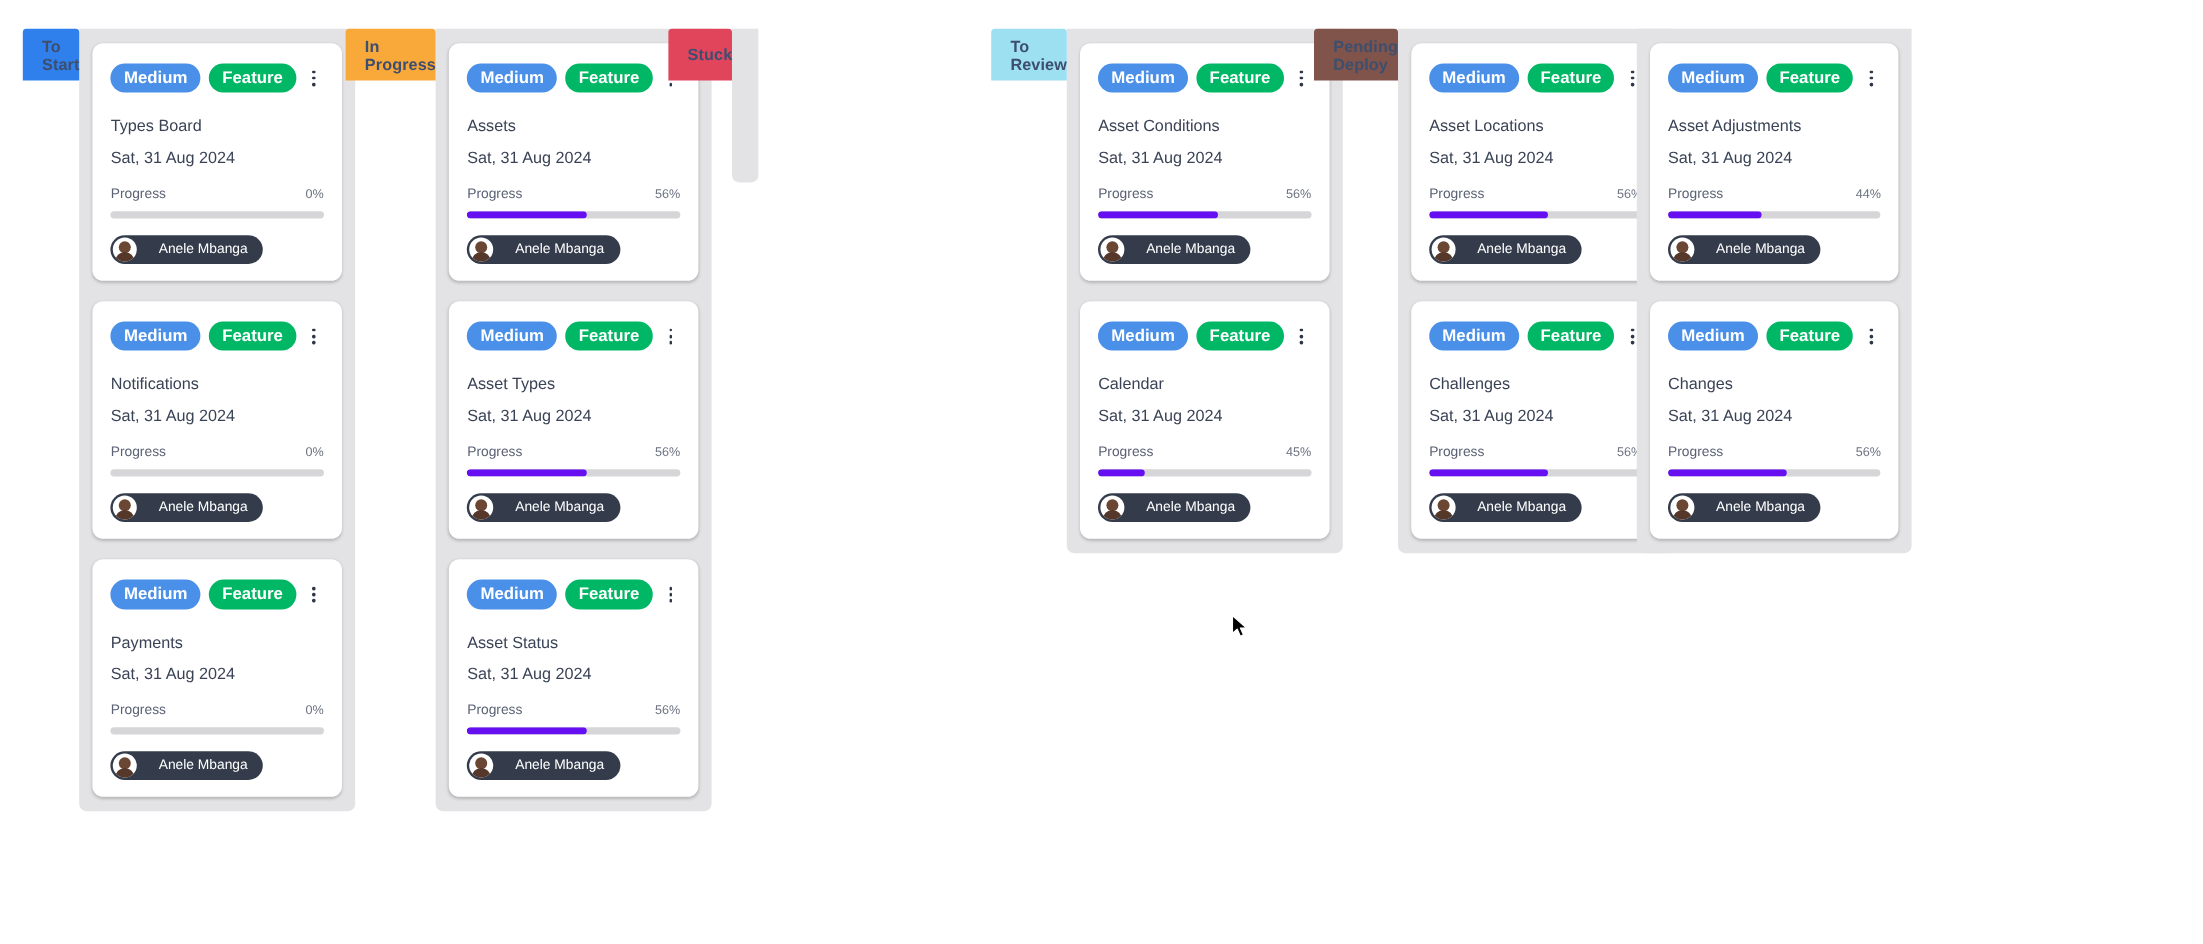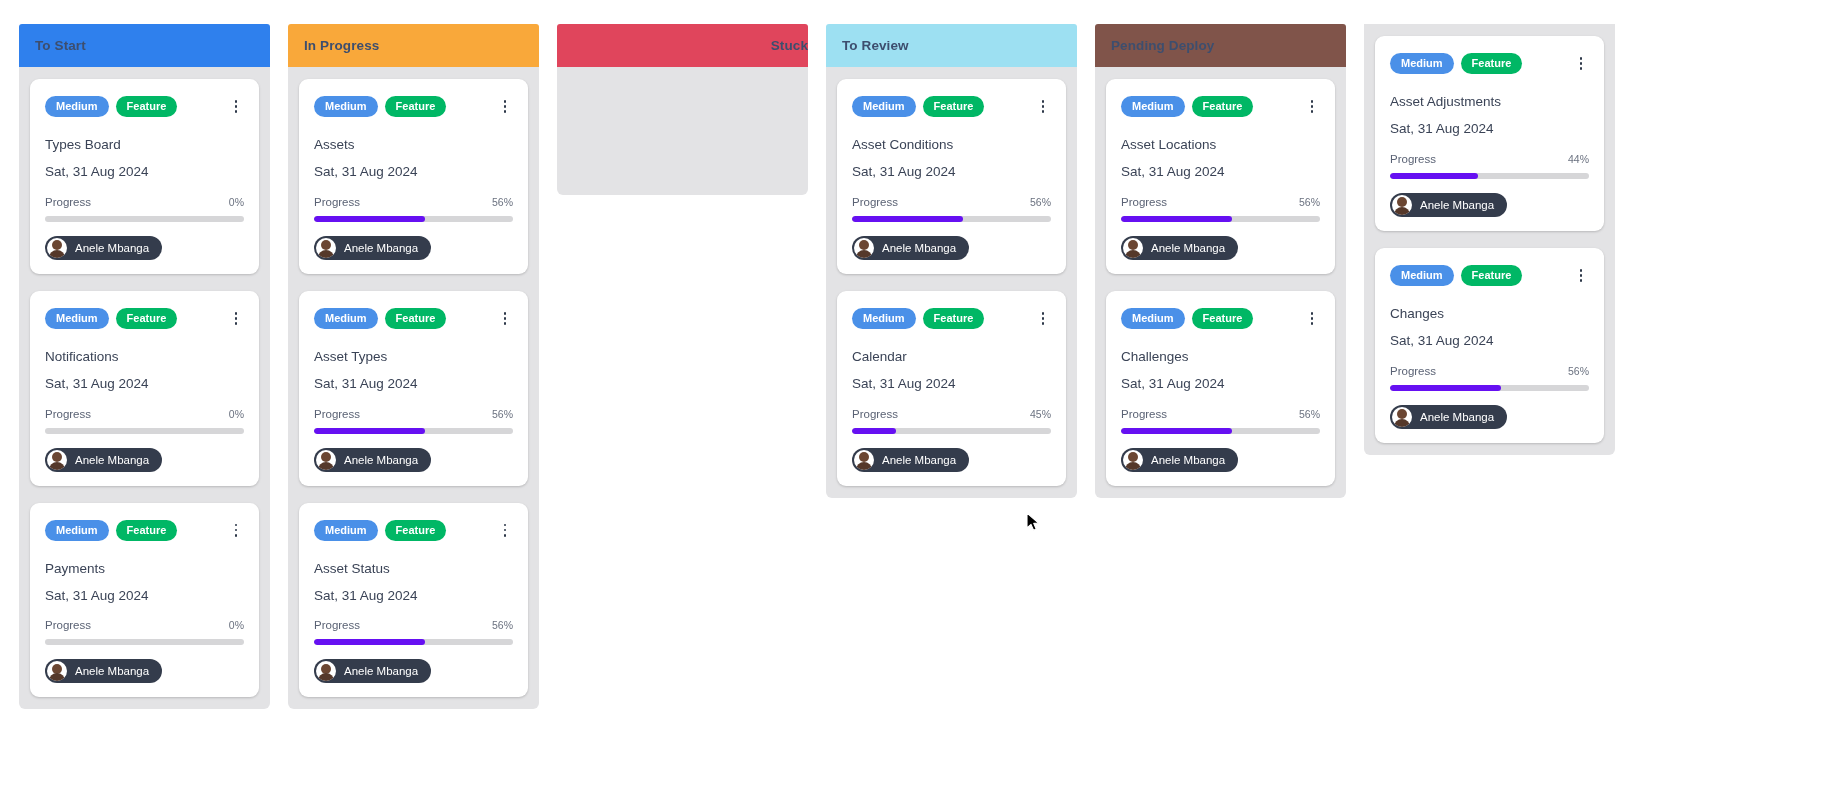--- a/index.html
+++ b/index.html
@@ -18,21 +18,21 @@
     padding: 24px 0 0 19px;
     display: flex;
     gap: 0;
     align-items: flex-start;
   }
   .column {
     width: 251px;
     margin-right: 18px;
     flex: 0 0 251px;
     display: flex;
-    flex-direction: column;
+    flex-direction: row;
   }
   .col-header {
     height: 43px;
     border-radius: 3px 3px 0 0;
     display: flex;
     align-items: center;
     padding-left: 16px;
     font-size: 13.5px;
     font-weight: bold;
     color: #3d4e6e;
@@ -62,21 +62,21 @@
   }
   .card-top {
     display: flex;
     align-items: center;
     gap: 7px;
     margin-bottom: 21px;
   }
   .pill {
     border-radius: 999px;
     color: #ffffff;
-    font-size: 11px;
+    font-size: 14px;
     font-weight: bold;
     padding: 4px 11px 5px 11px;
     line-height: 1.1;
     white-space: nowrap;
   }
   .pill-priority { background: #4a90e8; }
   .pill-type { background: #00b765; }
   .kebab {
     margin-left: auto;
     width: 16px;
@@ -170,20 +170,21 @@
     transform: translateX(-50%);
     width: 16px;
     height: 9px;
     border-radius: 8px 8px 0 0;
     background: #55382a;
   }
   .assignee-name {
     color: #ffffff;
     font-size: 11.5px;
     white-space: nowrap;
+    margin-left: 10px;
   }
   #cursor {
     position: absolute;
     left: 1026px;
     top: 512px;
     width: 14px;
     height: 20px;
     pointer-events: none;
   }
 </style>

